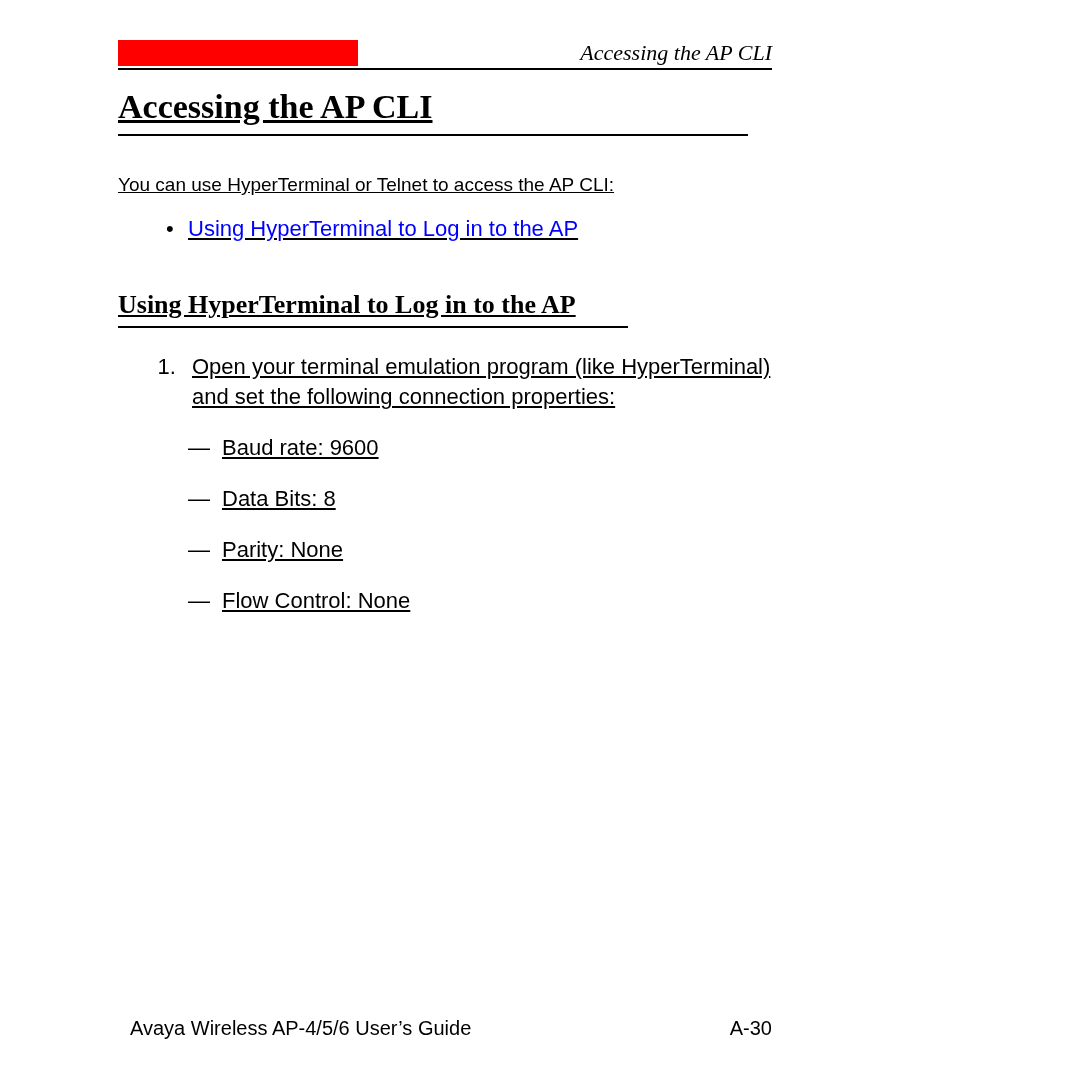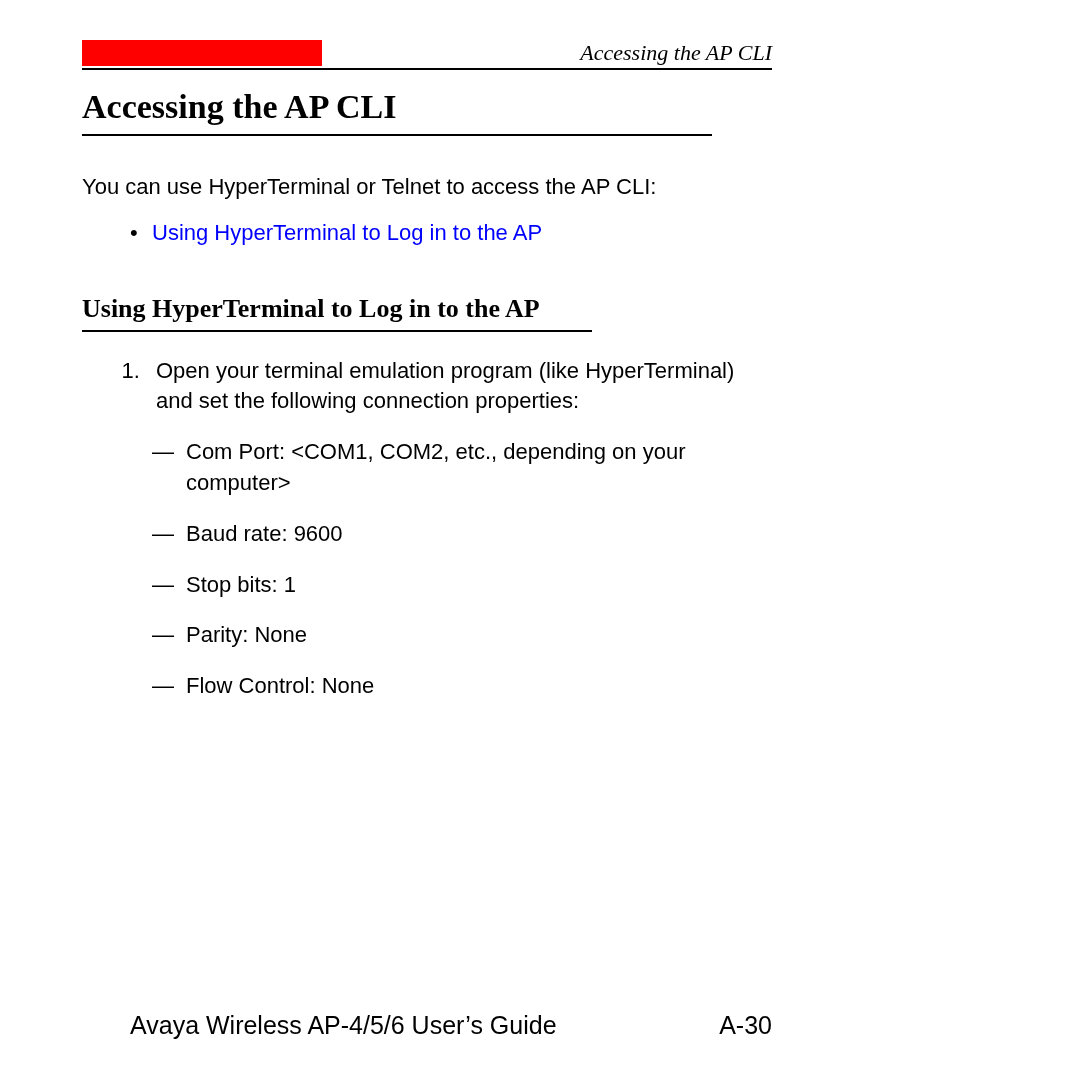--- a/index.html
+++ b/index.html
@@ -9,21 +9,22 @@
     height: 1080px;
     background: #ffffff;
     font-family: Arial, Helvetica, sans-serif;
     color: #000000;
   }
   .page {
     position: relative;
     width: 872px;
     height: 1080px;
     box-sizing: border-box;
-    padding: 40px 100px 40px 82px;
+    padding: 40px 100px 40px 118px;
+    text-decoration: underline;
   }
   .top-bar {
     position: relative;
     height: 26px;
     margin-bottom: 2px;
   }
   .red-block {
     position: absolute;
     left: 0;
     top: 0;
@@ -50,21 +51,21 @@
     font-size: 34px;
     margin: 12px 0 8px 0;
   }
   .title-rule {
     width: 630px;
     border: none;
     border-top: 2.5px solid #000;
     margin: 0 0 36px 0;
   }
   p.intro {
-    font-size: 22px;
+    font-size: 19px;
     margin: 0 0 18px 0;
     line-height: 1.35;
   }
   ul.links {
     list-style: none;
     padding: 0 0 0 70px;
     margin: 0 0 48px 0;
   }
   ul.links li {
     font-size: 22px;
@@ -120,21 +121,21 @@
     content: "—";
     position: absolute;
     left: -34px;
     top: 0;
   }
   .footer {
     position: absolute;
     left: 130px;
     right: 100px;
     bottom: 40px;
-    font-size: 25px;
+    font-size: 20px;
     font-family: Arial, Helvetica, sans-serif;
   }
   .footer .page-num {
     float: right;
   }
 </style>
 </head>
 <body>
 
 <div class="page">
@@ -156,23 +157,22 @@
     </li>
   </ul>
 
   <h2 class="subheading">Using HyperTerminal to Log in to the AP</h2>
   <hr class="sub-rule">
 
   <ol class="steps">
     <li>
       <span>Open your terminal emulation program (like HyperTerminal) and set the following connection properties:</span>
       <ul class="dash">
-        <li>Com Port: &lt;COM1, COM2, etc., depending on your computer&gt;</li>
         <li>Baud rate: 9600</li>
-        <li>Stop bits: 1</li>
+        <li>Data Bits: 8</li>
         <li>Parity: None</li>
         <li>Flow Control: None</li>
       </ul>
     </li>
   </ol>
 
   <div class="footer">
     <span>Avaya Wireless AP-4/5/6 User’s Guide</span>
     <span class="page-num">A-30</span>
   </div>

